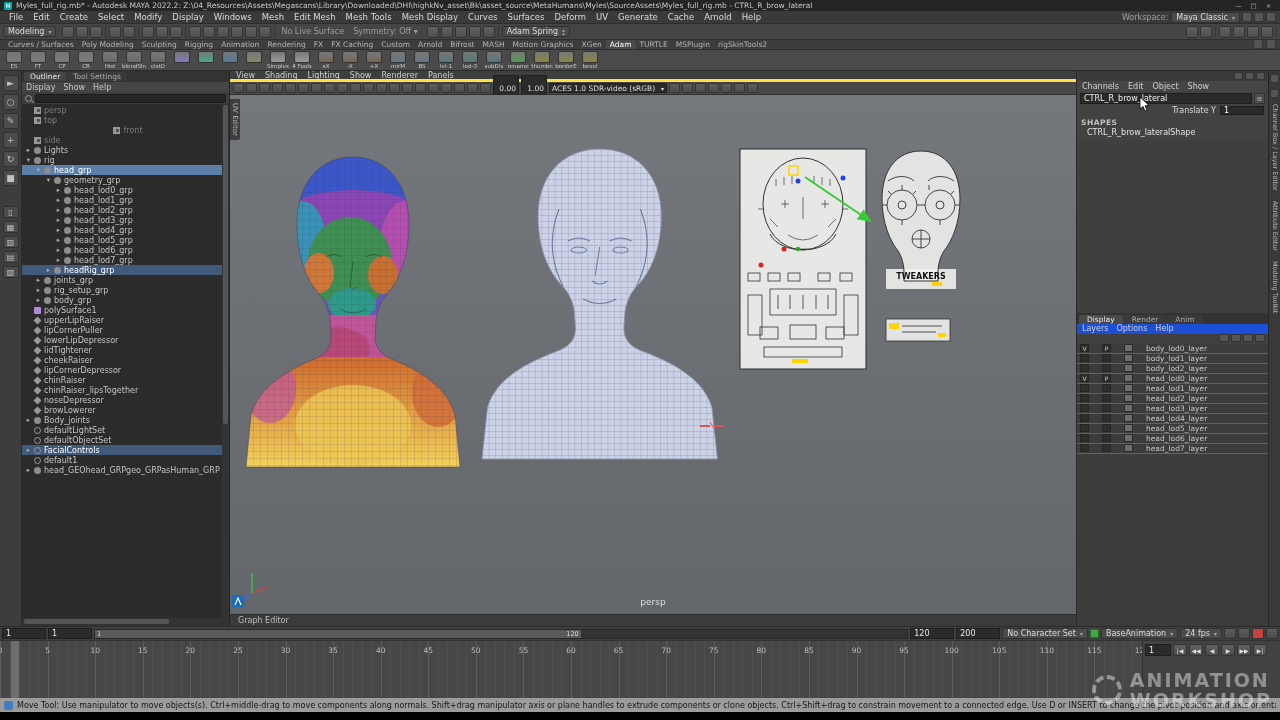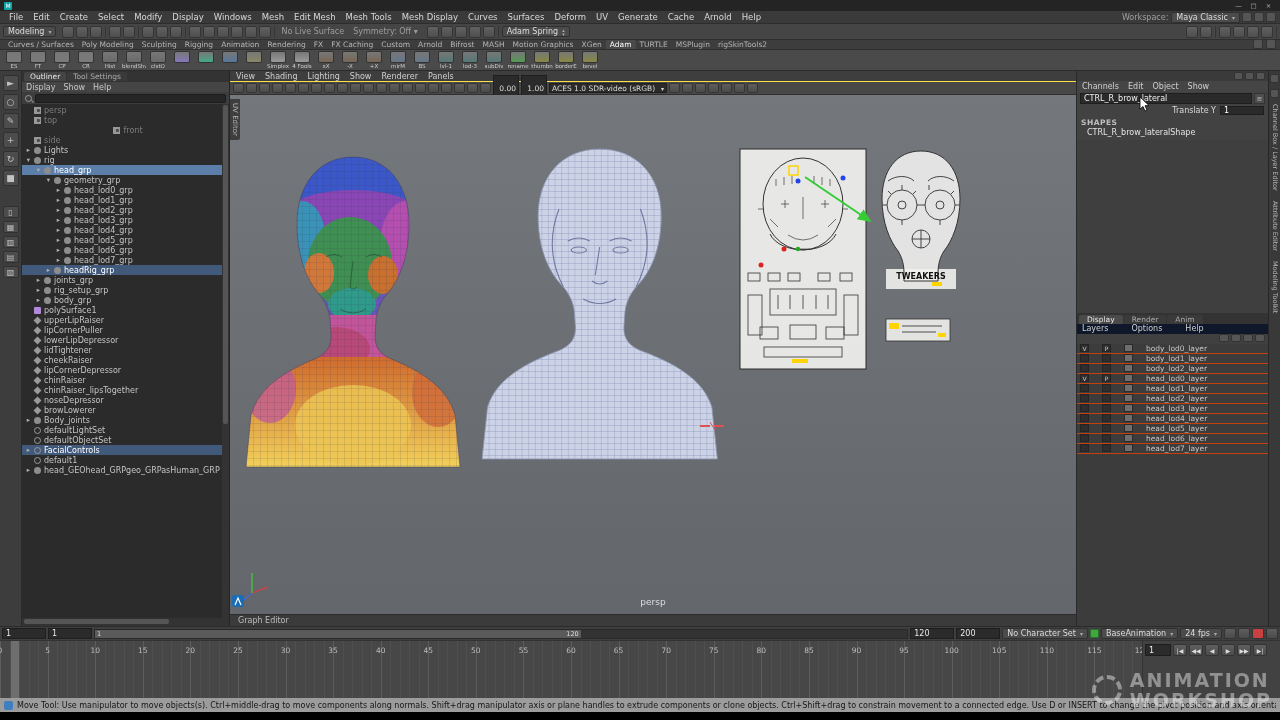--- a/index.html
+++ b/index.html
@@ -64,21 +64,21 @@
 .t-set{background:transparent;border:1px solid #999;border-radius:50%}
 .olabel{font-size:8px;color:#c4c4c4}
 .orow.dim .olabel{color:#7c7c7c}
 .orow.sel1 .olabel,.orow.sel2 .olabel{color:#fff}
 #ovscroll{position:absolute;top:0;right:0;bottom:0;width:7px;background:#333}
 #ovthumb{position:absolute;top:1px;left:1px;right:1px;height:62%;background:#555;border-radius:2px}
 #ohscroll{height:8px;background:#333;position:relative}
 #ohthumb{position:absolute;top:1px;left:2px;height:5px;width:70%;background:#555;border-radius:2px}
 
 #center{flex:1;display:flex;flex-direction:column;min-width:0;position:relative}
-#vp-menus{height:11px;background:#3e3e3e;display:flex;align-items:center;padding:0 6px;gap:10px;border-bottom:1px solid #fde047}
+#vp-menus{height:11px;background:#3e3e3e;display:flex;align-items:center;padding:0 6px;gap:10px;border-bottom:3px solid #fde047}
 .vp-menu{font-size:8px;color:#cfcfcf}
 #vp-toolbar{height:13px;background:#484848;display:flex;align-items:center;padding:0 3px;gap:2px;border-bottom:1px solid #2f2f2f}
 .vp-ic{width:11px;height:10px;background:linear-gradient(#5e5e5e,#4b4b4b);border:1px solid #353535;border-radius:2px;flex:none}
 .vp-field{width:26px;height:26px;background:#2b2b2b;border:1px solid #1f1f1f;color:#ddd;font-size:7.5px;display:flex;align-items:center;justify-content:flex-end;padding:0 2px}
 #vp-colordrop{width:118px;height:10px}
 #viewport{flex:1;position:relative;background:linear-gradient(#74777c,#63666b);min-height:0}
 #vp-svg{position:absolute;inset:0;width:100%;height:100%}
 #uv-tab{position:absolute;left:0;top:4px;writing-mode:vertical-rl;font-size:7px;color:#b9b9b9;background:#3e3e3e;padding:4px 1px;border-radius:0 0 2px 0;z-index:4}
 #graph-bar{height:12px;background:#3b3b3b;border-top:1px solid #2c2c2c;display:flex;align-items:center;padding:0 8px;font-size:8px;color:#bdbdbd}
 
@@ -92,21 +92,21 @@
 #cb-name-menu{width:11px;height:11px;background:#4e4e4e;border:1px solid #333;color:#bbb;font-size:7px;display:flex;align-items:center;justify-content:center}
 .cbrow{display:flex;align-items:center;height:11px;padding:0 4px;justify-content:flex-end;gap:4px}
 .cbname{font-size:8px;color:#d8d8d8}
 .cbval{width:44px;height:9px;background:#2a2a2a;border:1px solid #1e1e1e;color:#fff;font-size:8px;display:flex;align-items:center;padding:0 3px}
 #cb-shapes{font-size:7.5px;font-weight:bold;letter-spacing:.5px;color:#c0c0c0;padding:2px 4px 0}
 #cb-shapename{font-size:8px;color:#e4e4e4;padding:1px 4px 0 10px;white-space:nowrap}
 #cb-empty{flex:1;background:#3f3f3f;margin-top:3px}
 #le-tabs{height:11px;display:flex;align-items:flex-end;background:#333;gap:1px;padding:0 2px}
 .letab{font-size:7.5px;color:#aaa;padding:0 8px;background:#3a3a3a;border-radius:2px 2px 0 0}
 .letab.active{color:#e8e8e8;background:#4a4a4a}
-#le-menus{height:10px;display:flex;align-items:center;gap:23px;padding:0 5px;background:#0f172a}
+#le-menus{height:10px;display:flex;align-items:center;gap:8px;padding:0 5px;background:#1d4ed8}
 #le-icons{height:10px;display:flex;justify-content:flex-end;gap:2px;padding:0 3px;background:#404040}
 .le-ic{width:10px;height:8px;background:#565656;border:1px solid #333;border-radius:2px}
 #le-rows{flex:none;background:#3c3c3c}
 .lerow{display:flex;align-items:center;height:10px;gap:13px;padding:0 3px;border-bottom:1px solid #c2410c}
 .lv{width:9px;height:8px;background:#2e2e2e;border:1px solid #242424;color:#cfcfcf;font-size:6px;display:flex;align-items:center;justify-content:center}
 .lsw{width:9px;height:8px;background:#6e6e6e;border:1px solid #2a2a2a}
 .lname{font-size:7.5px;color:#c8c8c8;white-space:nowrap}
 
 #rightstrip{width:12px;background:#393939;border-left:1px solid #262626;display:flex;flex-direction:column;align-items:center;padding-top:3px;gap:6px}
 .strip-ic{width:9px;height:9px;background:#555;border:1px solid #333;border-radius:2px}
@@ -142,20 +142,21 @@
 
 #cursor{position:absolute;left:1139px;top:96px;z-index:70;pointer-events:none}
 </style>
 </head>
 <body>
 
 <div id="app">
 
   <div id="titlebar">
     <div id="maya-badge">M</div>
+    <span>Myles_full_rig.mb* - Autodesk MAYA 2022.2: Z:\04_Resources\Assets\Megascans\Library\Downloaded\DHI\highkNv_asset\Bk\asset_source\MetaHumans\Myles\SourceAssets\Myles_full_rig.mb  -  CTRL_R_brow_lateral</span>
     <span class="spacer"></span>
     <span id="win-buttons" style="display:flex">
         <div class="winbtn">—</div>
         <div class="winbtn">□</div>
         <div class="winbtn">×</div>
       </span>
   </div>
 
   <div id="menubar">
     <span id="menu-items" style="display:flex">

